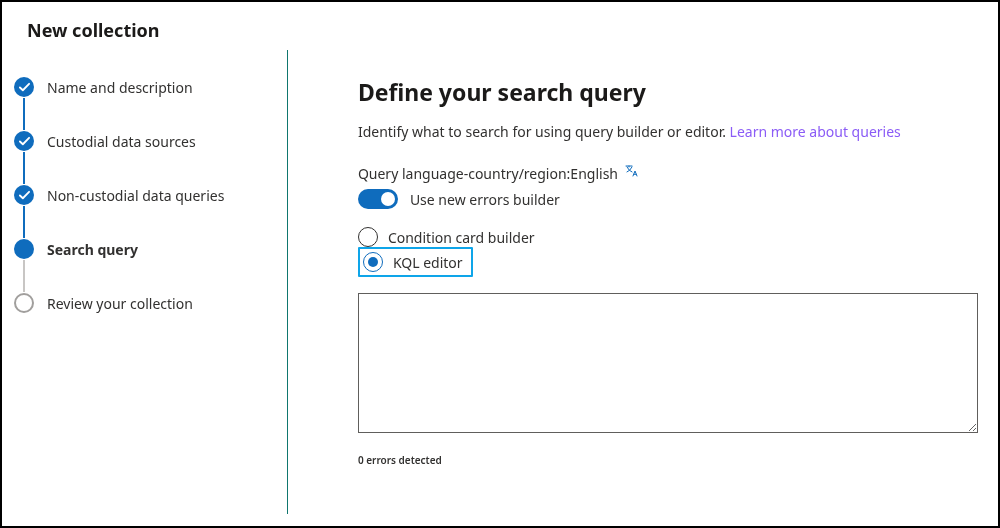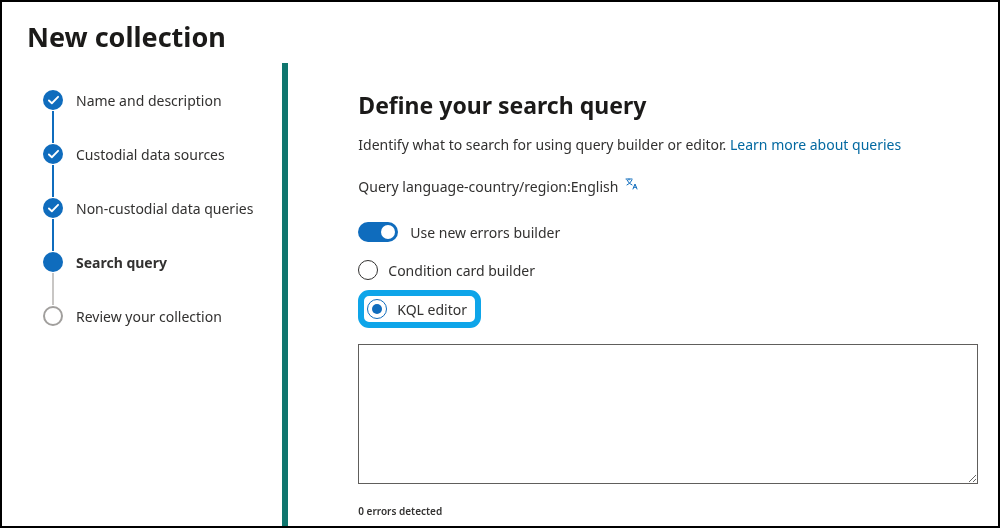--- a/index.html
+++ b/index.html
@@ -16,36 +16,36 @@
 
   .frame {
     width: 1000px;
     height: 528px;
     border: 2px solid #000;
     position: relative;
     overflow: hidden;
   }
 
   .page-title {
-    font-size: 27px;
+    font-size: 18px;
     font-weight: 700;
     padding: 16px 0 8px 25px;
     color: #1b1a19;
   }
 
   .body-row {
     display: flex;
     height: calc(100% - 60px);
   }
 
   
   .stepper {
     width: 290px;
-    border-right: 6px solid #0f766e;
-    padding: 26px 20px 0 41px;
+    border-right: 1px solid #0f766e;
+    padding: 26px 20px 0 12px;
   }
   .step {
     display: flex;
     align-items: center;
     position: relative;
     height: 22px;
     margin-bottom: 32px;
   }
   .step::before {
     content: "";
@@ -100,26 +100,26 @@
     font-size: 23px;
     font-weight: 700;
     margin: 0 0 14px 0;
     color: #1b1a19;
   }
   .desc {
     font-size: 14px;
     margin: 0 0 22px 0;
   }
   .desc a {
-    color: #0369a1;
+    color: #8b5cf6;
     text-decoration: none;
   }
   .lang-row {
     font-size: 14px;
-    margin-bottom: 26px;
+    margin-bottom: 6px;
     display: flex;
     align-items: center;
   }
   .lang-row svg { margin-left: 6px; }
 
   .toggle-row {
     display: flex;
     align-items: center;
     margin-bottom: 18px;
   }
@@ -137,21 +137,20 @@
     width: 14px; height: 14px;
     border-radius: 50%;
     background: #fff;
     top: 3px; right: 3px;
   }
   .toggle-label { font-size: 14px; }
 
   .radio-row {
     display: flex;
     align-items: center;
-    margin-bottom: 10px;
   }
   .radio-row .radio {
     width: 20px; height: 20px;
     border: 1px solid #323130;
     border-radius: 50%;
     margin-right: 10px;
     position: relative;
   }
   .radio-row.selected .radio {
     border-color: #0f6cbd;
@@ -160,22 +159,22 @@
     content: "";
     position: absolute;
     width: 10px; height: 10px;
     background: #0f6cbd;
     border-radius: 50%;
     top: 4px; left: 4px;
   }
   .radio-label { font-size: 14px; }
 
   .highlight-box {
-    border: 6px solid #0ea5e9;
-    border-radius: 11px;
+    border: 2px solid #0ea5e9;
+    border-radius: 1px;
     padding: 3px 8px 3px 3px;
     display: inline-flex;
     align-items: center;
     margin-bottom: 16px;
   }
 
   .editor {
     width: 620px;
     height: 140px;
     border: 1px solid #605e5c;

